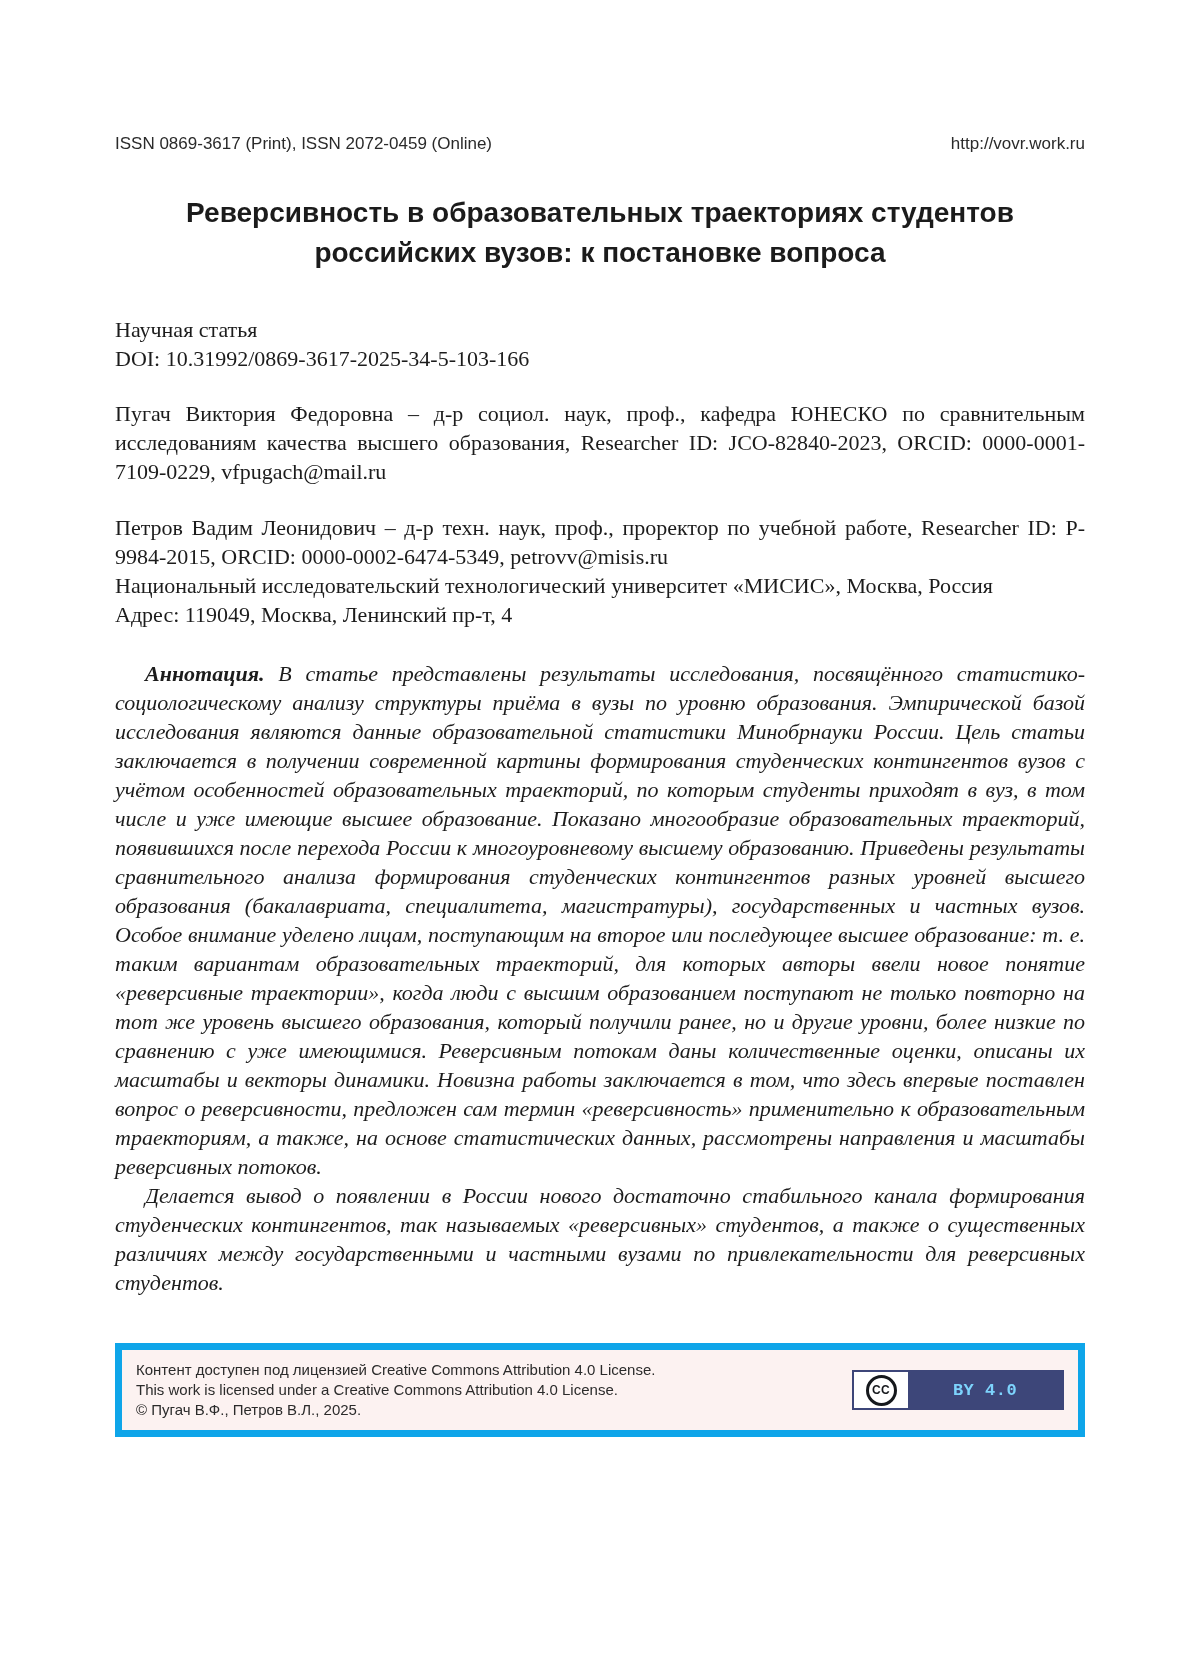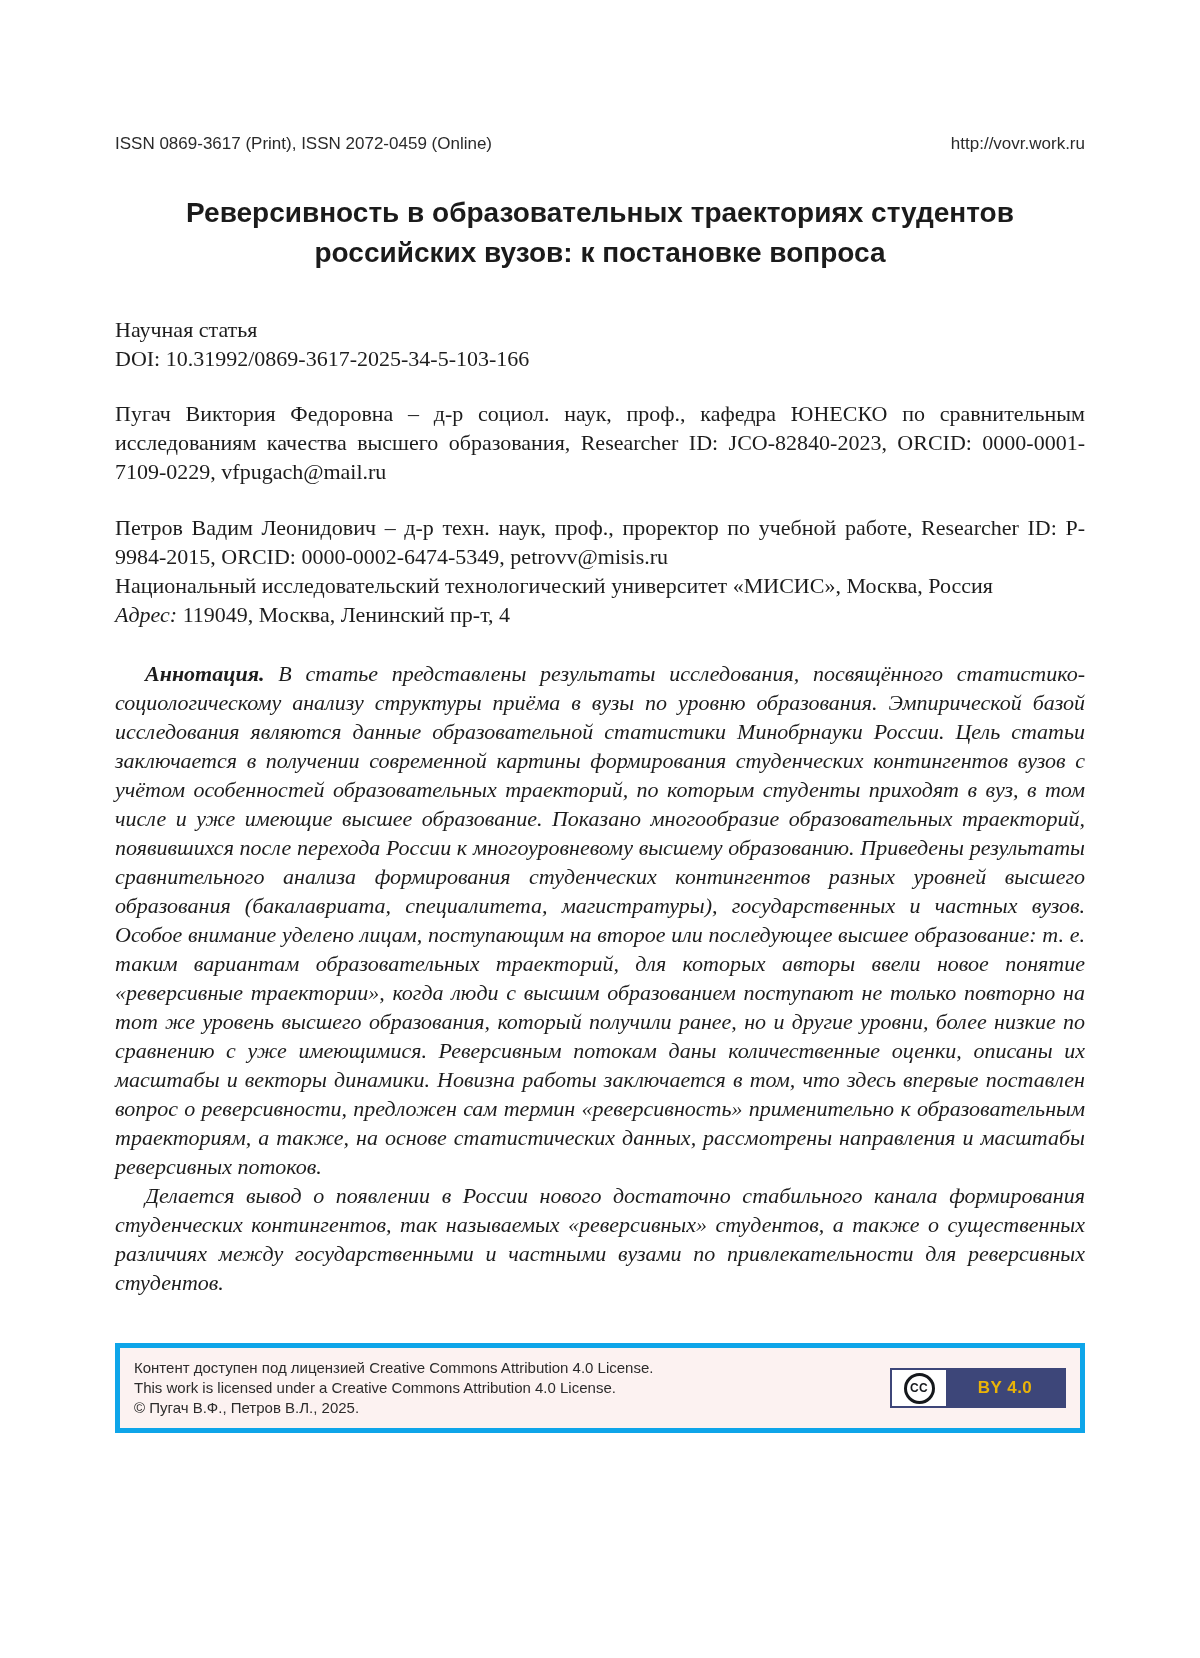--- a/index.html
+++ b/index.html
@@ -46,44 +46,44 @@
     font-size: 22px;
     line-height: 29px;
     text-align: justify;
     color: #1c1c1c;
   }
   .mt-author1 { margin-top: 26px; }
   .mt-author2 { margin-top: 27px; }
   .mt-abstract { margin-top: 30px; }
 
   .bold { font-weight: 400; }
-  .ital { font-style: italic; }
+  .ital { }
   .bold-ital { font-weight: 700; font-style: italic; }
   .abstract { font-style: italic; }
   .indent { text-indent: 30px; }
 
   .license-box {
     margin-top: 46px;
     display: flex;
     align-items: center;
     background: #fcf2f1;
-    border: 5px solid #0ea5e9;
+    border: 7px solid #0ea5e9;
     padding: 10px 14px;
     box-sizing: border-box;
   }
   .license-text {
     flex: 1;
     font-family: "Liberation Sans", sans-serif;
     font-size: 15px;
     line-height: 20px;
     color: #2b2b2b;
   }
   .cc-badge {
     display: flex;
-    width: 176px;
+    width: 212px;
     height: 40px;
     border: 2px solid #3d4679;
     box-sizing: border-box;
     background: #ffffff;
     margin-left: 16px;
     cursor: pointer;
   }
   .cc-left {
     width: 54px;
     display: flex;
@@ -101,25 +101,25 @@
     justify-content: center;
     font-family: "Liberation Sans", sans-serif;
     font-weight: 700;
     font-size: 12px;
     color: #15181c;
     letter-spacing: 0.3px;
   }
   .cc-right {
     flex: 1;
     background: #3d4679;
-    color: #eab308;
+    color: #7dd3fc;
     display: flex;
     align-items: center;
     justify-content: center;
-    font-family: Liberation Sans, sans-serif;
+    font-family: Liberation Mono, monospace;
     font-weight: 700;
     font-size: 17px;
     letter-spacing: 0.5px;
   }
 </style>
 </head>
 <body>
 
 <div class="page">
   <div class="content">

